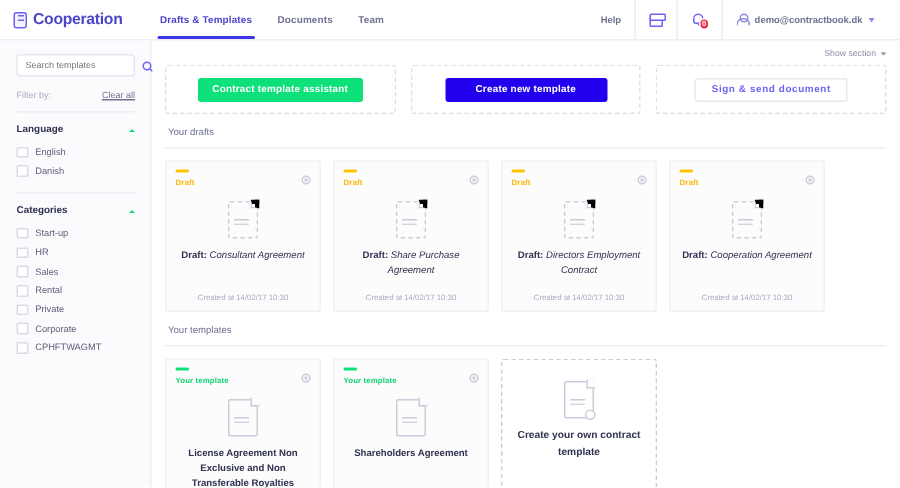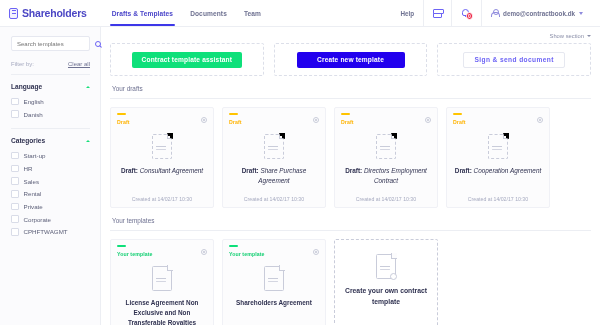--- a/index.html
+++ b/index.html
@@ -264,21 +264,21 @@
     font-size: 6.8px; font-weight: 700; color: #2f3150;
     text-align: center; line-height: 1.6;
   }
 </style>
 </head>
 <body>
 
 <div class="topnav">
   <div class="brand">
     <span class="brand-mark"></span>
-    <span class="brand-name">Shareholders</span>
+    <span class="brand-name">Cooperation</span>
   </div>
   <div class="nav-links">
     <div class="nav-link active">Drafts &amp; Templates</div>
     <div class="nav-link">Documents</div>
     <div class="nav-link">Team</div>
   </div>
   <div class="nav-right">
     <div class="nav-cell nobord">
       <span class="help-txt">Help</span>
     </div>

